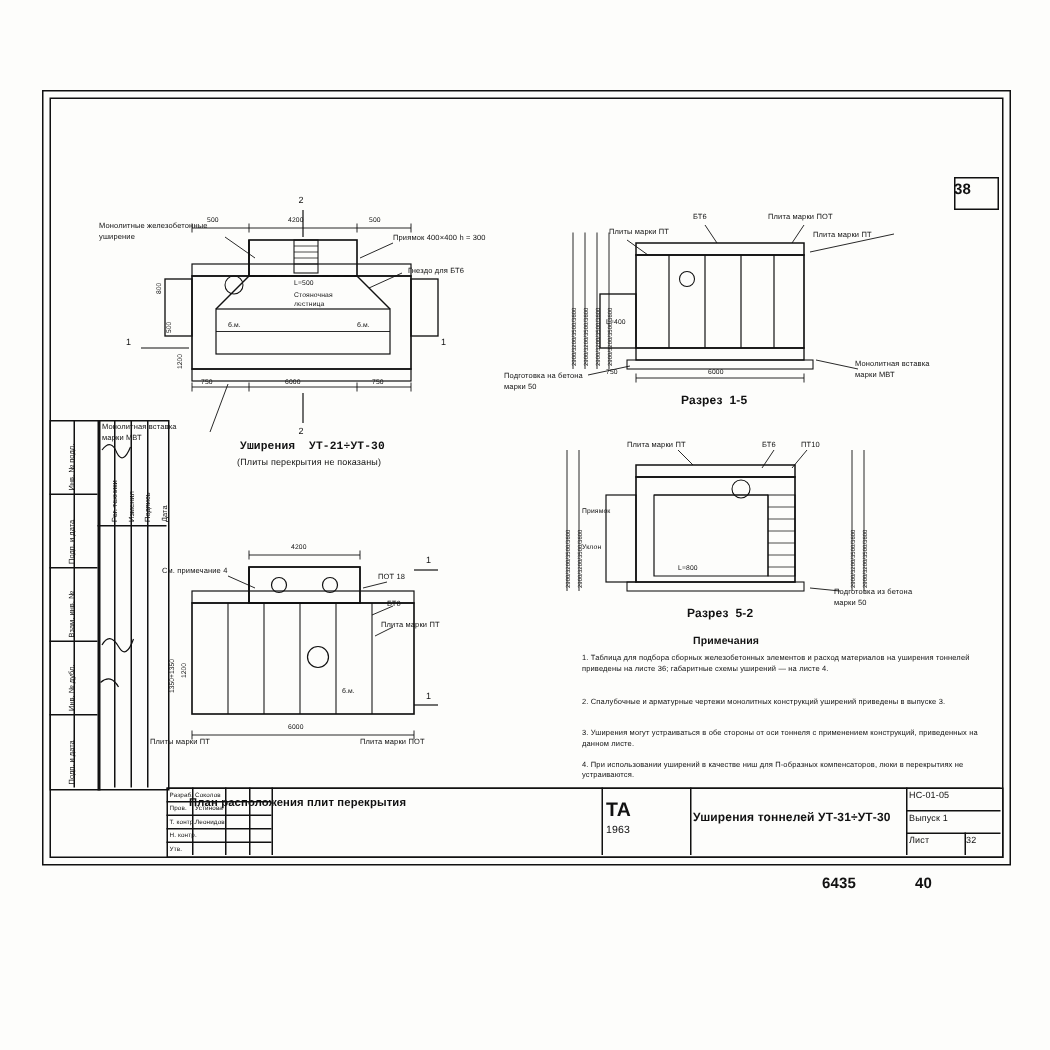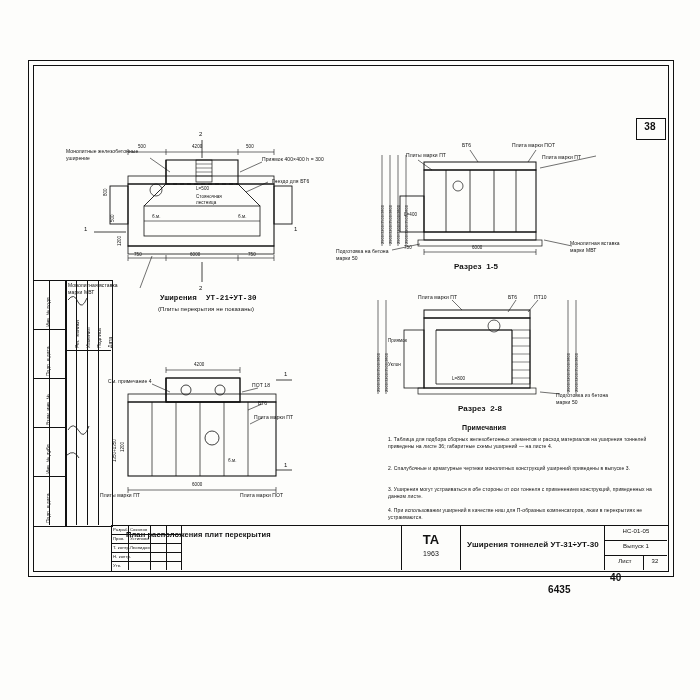--- a/index.html
+++ b/index.html
@@ -3,21 +3,21 @@
 <meta charset="utf-8">
 <style>
   html,body{margin:0;padding:0;background:#ffffff;}
   body{width:700px;height:700px;overflow:hidden;font-family:"Liberation Sans",sans-serif;}
   #sheet{position:relative;width:700px;height:700px;background:#fdfdfb;}
   .frame{position:absolute;border:1.6px solid #111;}
   .thin{position:absolute;border:0.8px solid #111;}
   .ln{position:absolute;background:#111;}
   .txt{position:absolute;color:#111;white-space:pre;letter-spacing:0.1px;}
   .vtxt{position:absolute;color:#111;white-space:pre;transform-origin:0 0;transform:rotate(-90deg);}
-  .c{ text-align:center;}
+  .c{ text-align:left;}
   .b{font-weight:bold;}
   svg{position:absolute;left:0;top:0;overflow:visible;}
   .tb{position:absolute;border:1.2px solid #111;}
 </style>
 </head>
 <body>
 
 <div id="sheet">
 
   <div class="frame" style="left:28px;top:60px;width:644px;height:515px;"></div>
@@ -255,21 +255,21 @@
   <div class="txt" style="left:508px;top:294px;font-size:5px;">БТ6</div>
   <div class="txt" style="left:534px;top:294px;font-size:5px;">ПТ10</div>
   <div class="txt" style="left:556px;top:392px;font-size:5px;width:58px;white-space:normal;line-height:7px;">Подготовка из бетона марки 50</div>
   <div class="txt" style="left:452px;top:376px;font-size:4.5px;">L=800</div>
   <div class="txt" style="left:388px;top:338px;font-size:4.5px;">Приямок</div>
   <div class="txt" style="left:388px;top:362px;font-size:4.5px;">Уклон</div>
   <div class="vtxt" style="left:376px;top:392px;font-size:4px;">2900/3200/3500/3800</div>
   <div class="vtxt" style="left:384px;top:392px;font-size:4px;">2900/3200/3500/3800</div>
   <div class="vtxt" style="left:566px;top:392px;font-size:4px;">2900/3200/3500/3800</div>
   <div class="vtxt" style="left:574px;top:392px;font-size:4px;">2900/3200/3500/3800</div>
-  <div class="txt b" style="left:458px;top:404px;font-size:8px;">Разрез  2-8</div>
+  <div class="txt b" style="left:458px;top:404px;font-size:8px;">Разрез  5-2</div>
 
   <div class="txt b" style="left:462px;top:424px;font-size:7px;">Примечания</div>
   <div class="txt" style="left:388px;top:436px;width:268px;font-size:5px;white-space:normal;line-height:7.2px;">1. Таблица для подбора сборных железобетонных элементов и расход материалов на уширения тоннелей приведены на листе 36; габаритные схемы уширений — на листе 4.</div>
   <div class="txt" style="left:388px;top:465px;width:268px;font-size:5px;white-space:normal;line-height:7.2px;">2. Спалубочные и арматурные чертежи монолитных конструкций уширений приведены в выпуске 3.</div>
   <div class="txt" style="left:388px;top:486px;width:268px;font-size:5px;white-space:normal;line-height:7.2px;">3. Уширения могут устраиваться в обе стороны от оси тоннеля с применением конструкций, приведенных на данном листе.</div>
   <div class="txt" style="left:388px;top:507px;width:268px;font-size:5px;white-space:normal;line-height:7.2px;">4. При использовании уширений в качестве ниш для П-образных компенсаторов, люки в перекрытиях не устраиваются.</div>
 
   <div class="tb" style="left:111px;top:525px;width:556px;height:45px;"></div>
   <div class="ln" style="left:111px;top:525px;width:556px;height:1px;"></div>
   <div class="ln" style="left:181px;top:525px;width:1px;height:45px;"></div>
@@ -299,15 +299,15 @@
 
   <div class="txt c b" style="left:404px;top:532px;width:54px;font-size:13px;">ТА</div>
   <div class="txt c" style="left:404px;top:550px;width:54px;font-size:7px;">1963</div>
   <div class="txt c b" style="left:462px;top:540px;width:142px;font-size:8px;">Уширения тоннелей УТ-31÷УТ-30</div>
   <div class="txt c" style="left:606px;top:528px;width:60px;font-size:6px;">НС-01-05</div>
   <div class="txt c" style="left:606px;top:543px;width:60px;font-size:6px;">Выпуск 1</div>
   <div class="txt c" style="left:606px;top:558px;width:38px;font-size:6px;">Лист</div>
   <div class="txt c" style="left:644px;top:558px;width:22px;font-size:6px;">32</div>
 
   <div class="txt b" style="left:548px;top:584px;font-size:10px;">6435</div>
-  <div class="txt b" style="left:610px;top:572px;font-size:10px;">40</div>
+  <div class="txt b" style="left:610px;top:584px;font-size:10px;">40</div>
 
 </div>
 
 </body></html>

